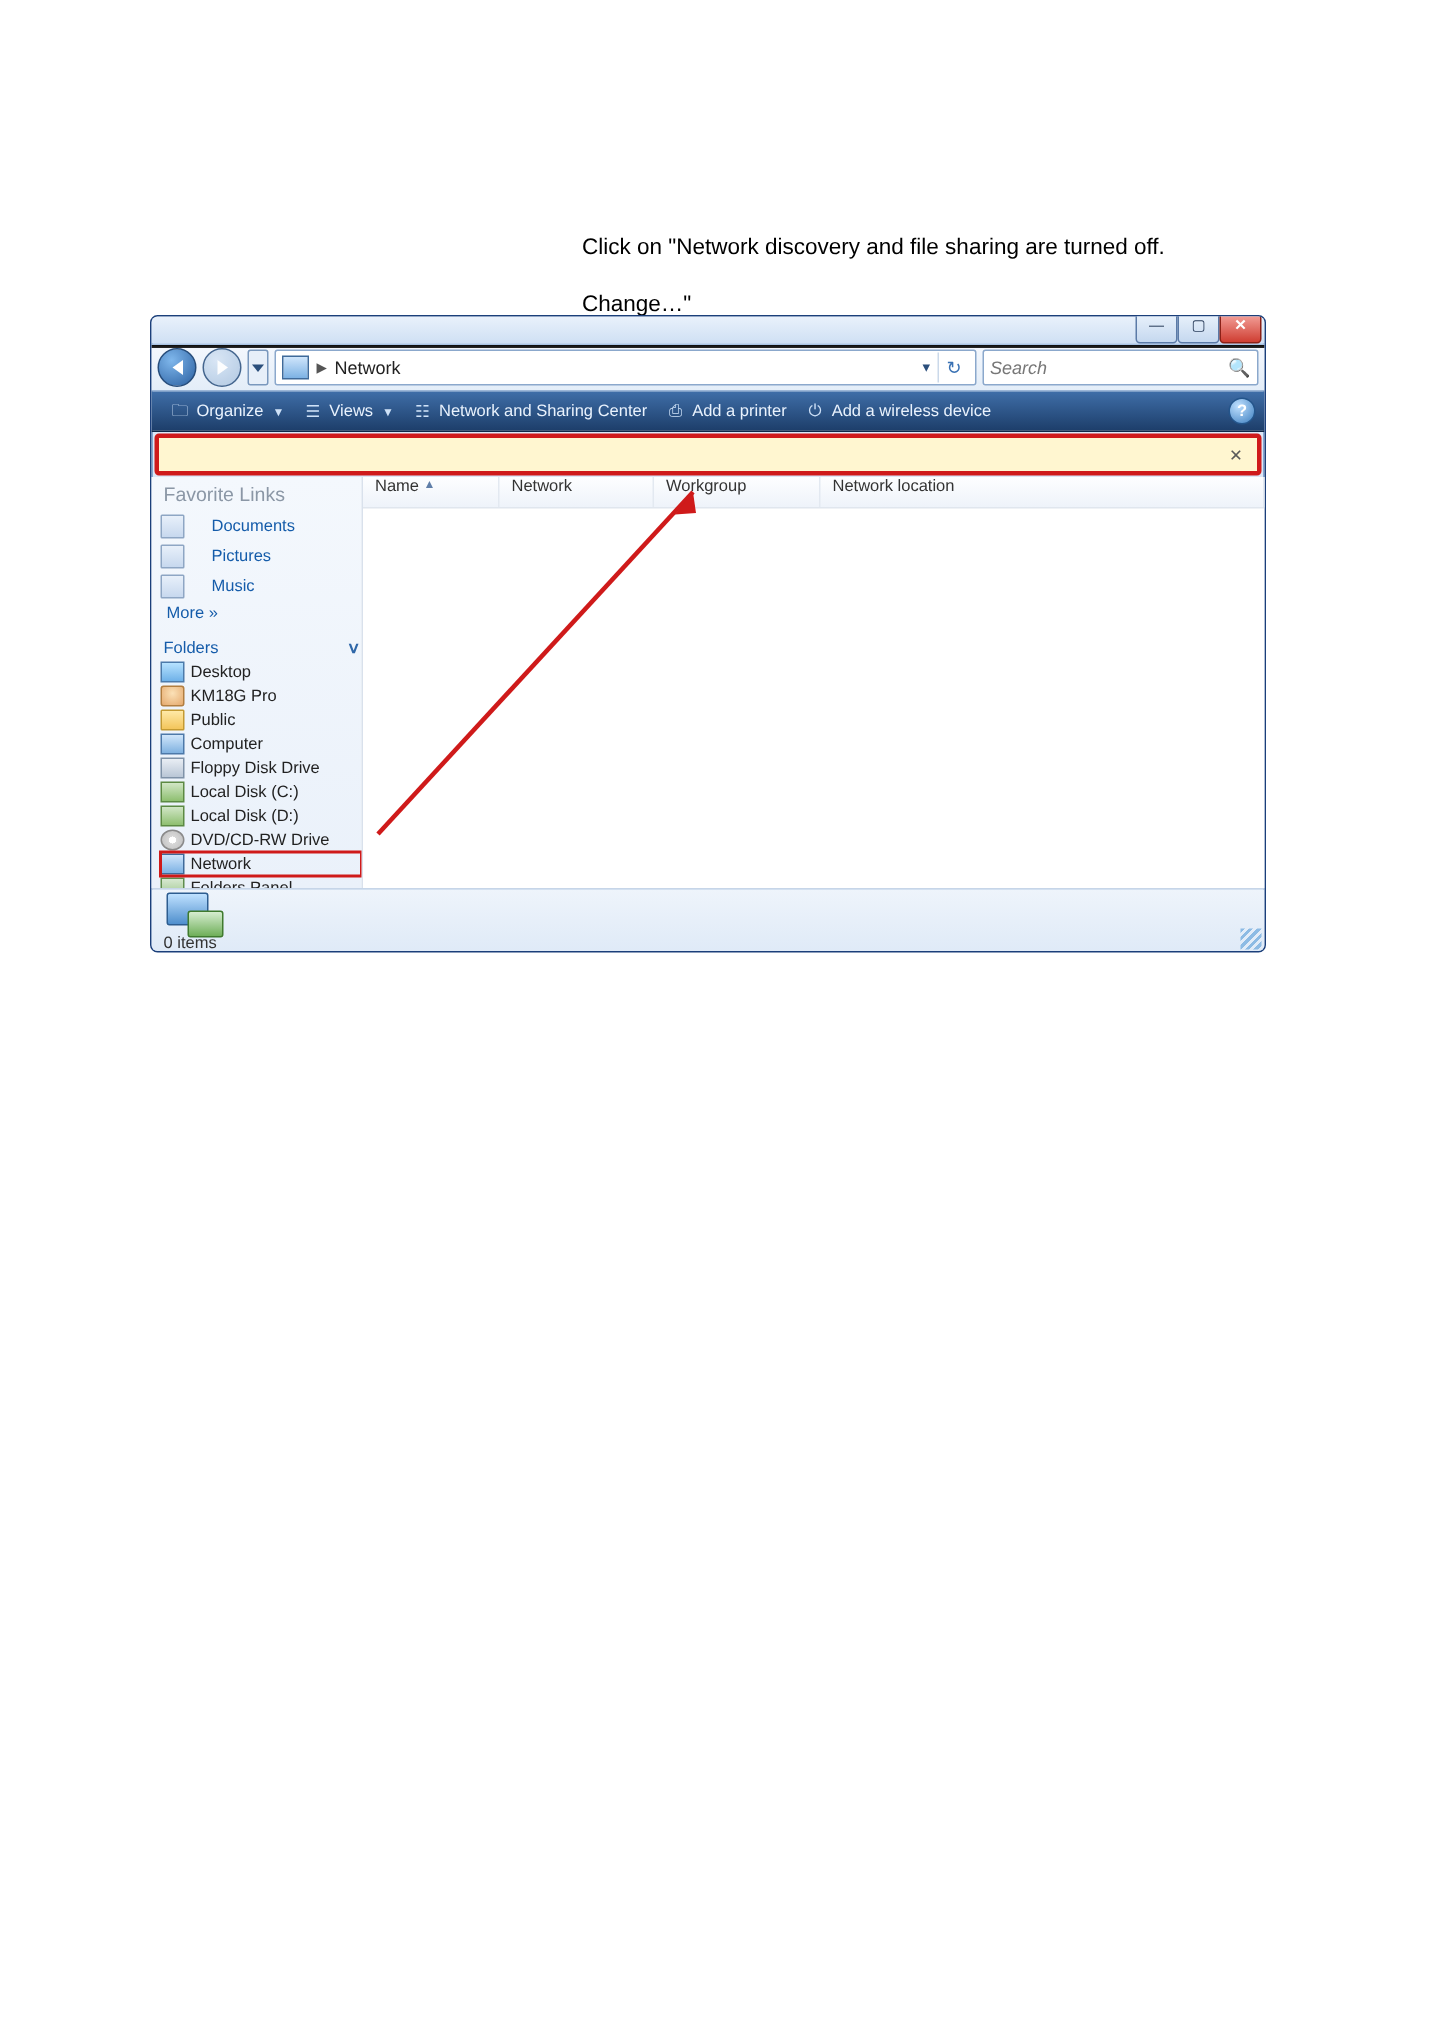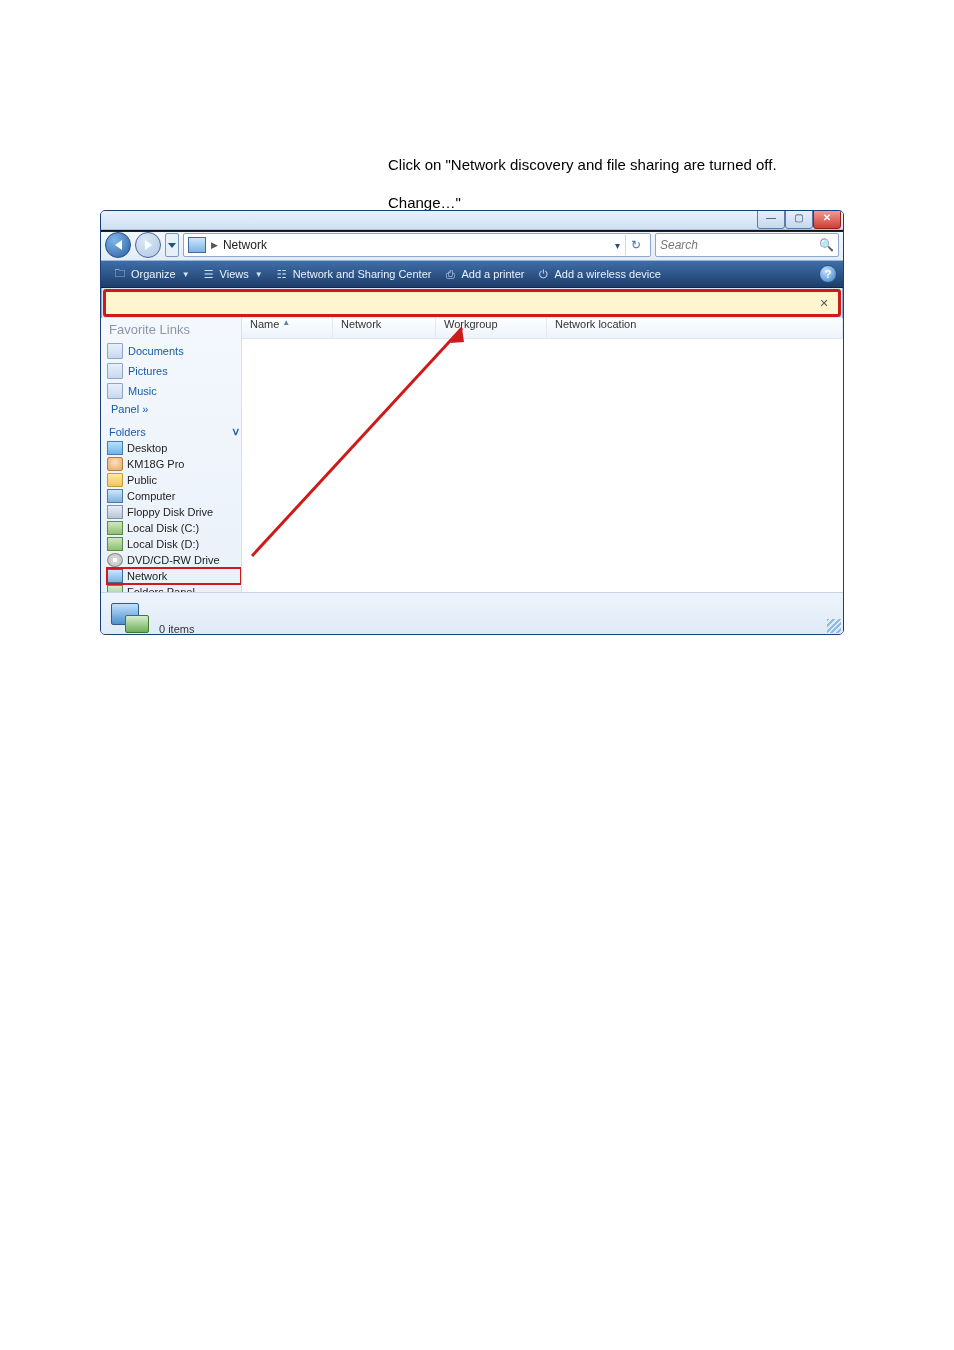--- a/index.html
+++ b/index.html
@@ -39,21 +39,21 @@
   .cmditm .glyph{width:14px;height:14px;display:flex;align-items:center;justify-content:center;font-size:11px;color:#cfe2f8;}
   .cmditm .dd{font-size:8px;margin-left:2px;color:#cfe2f8;}
   .help{margin-left:auto;width:16px;height:16px;border-radius:50%;background:radial-gradient(circle at 35% 30%,#bfe0ff,#3d7fc0);color:#fff;font-size:11px;font-weight:bold;display:flex;align-items:center;justify-content:center;border:1px solid #24558b;}
 
   .infobar{height:22px;background:#fff6d0;border:3px solid #cf1a1a;border-radius:3px;margin:1px 2px;display:flex;align-items:center;padding:0 6px;font-size:11px;color:#333;}
   .infobar .x{margin-left:auto;width:16px;height:16px;color:#5a5a5a;display:flex;align-items:center;justify-content:center;font-family:Arial;}
 
   .body{display:flex;height:274px;background:#fff;}
   .side{width:134px;border-right:1px solid #d9e1ec;padding:4px 0 0 6px;display:flex;flex-direction:column;font-size:11px;overflow:hidden;background:linear-gradient(#f4f8fd,#eaf1fa);}
   .favhead{color:#8b97a6;font-size:13px;padding:0 0 4px 2px;}
-  .fav a{display:flex;align-items:center;gap:5px;color:#155caa;text-decoration:none;padding:2px 0;}
+  .fav a{display:flex;align-items:center;gap:18px;color:#155caa;text-decoration:none;padding:2px 0;}
   .fav .ico{width:14px;height:14px;border:1px solid #8ea6c4;background:linear-gradient(#e8f0fa,#c7d8ee);border-radius:1px;}
   .more{color:#155caa;padding:2px 0 6px 4px;}
   .fold-head{display:flex;align-items:center;color:#155caa;padding:2px 2px 2px 2px;margin-top:2px;}
   .fold-head .chev{margin-left:auto;color:#2f67a8;font-weight:bold;}
   .tree{font-size:11px;color:#222;}
   .tree .row{display:flex;align-items:center;gap:4px;padding:1px 0;white-space:nowrap;}
   .ind1{padding-left:10px;} .ind2{padding-left:22px;}
   .row .ico{width:14px;height:12px;}
   .ico-monitor{background:linear-gradient(#b6e2ff,#6fb1e8);border:1px solid #4c7bab;}
   .ico-user{background:radial-gradient(circle at 50% 35%,#fbe1b7,#e5a96d);border:1px solid #b27e40;border-radius:2px;}
@@ -67,21 +67,21 @@
   .row.sel{outline:2px solid #cf1a1a;outline-offset:-1px;}
   
   .list{flex:1;background:#fff;position:relative;}
   .lh{height:20px;border-bottom:1px solid #e0e6ee;display:flex;align-items:center;font-size:11px;color:#333;background:linear-gradient(#fdfeff,#eef3fa);}
   .lh .col{padding:0 8px;border-right:1px solid #e3e9f1;height:100%;display:flex;align-items:flex-start;gap:3px;}
   .lh .sort{font-size:8px;color:#5f7ea8;}
   .c-name{width:74px;} .c-cat{width:86px;} .c-wg{width:94px;} .c-loc{flex:1;}
 
   .redline{position:absolute;pointer-events:none;}
 
-  .status{height:42px;background:linear-gradient(#eef4fb,#dfeaf7);border-top:1px solid #c6d5e8;display:flex;align-items:flex-end;padding:0 8px;font-size:11px;color:#333;position:relative;}
+  .status{height:42px;background:linear-gradient(#eef4fb,#dfeaf7);border-top:1px solid #c6d5e8;display:flex;align-items:flex-start;padding:0 8px;font-size:11px;color:#333;position:relative;flex-direction:column;}
   .status .thumb{width:40px;height:34px;position:relative;margin-right:10px;}
   .status .thumb .mon{position:absolute;width:26px;height:20px;left:2px;top:2px;background:linear-gradient(#bfe1ff,#4f8fcd);border:1px solid #2d5d90;border-radius:2px;}
   .status .thumb .mon2{position:absolute;width:22px;height:16px;left:16px;top:14px;background:linear-gradient(#d6edd0,#6faf59);border:1px solid #3f7a2e;border-radius:2px;}
   .status .resize{position:absolute;right:2px;bottom:2px;width:14px;height:14px;
     background:repeating-linear-gradient(135deg,#8dbbe4 0 2px,transparent 2px 4px);}
 </style>
 </head>
 <body>
 
 <div class="page">
@@ -163,21 +163,21 @@
               <span>Documents</span>
             </a>
           <a>
               <span class="ico"></span>
               <span>Pictures</span>
             </a>
           <a>
               <span class="ico"></span>
               <span>Music</span>
             </a>
-          <div class="more">Panel  »</div>
+          <div class="more">More  »</div>
         </div>
         <div class="fold-head">
           <span>Folders</span>
           <span class="chev">ⅴ</span>
         </div>
         <div class="tree">
           <div class="row">
               <span class="ico ico-monitor"></span>
               <span>Desktop</span>
             </div>

